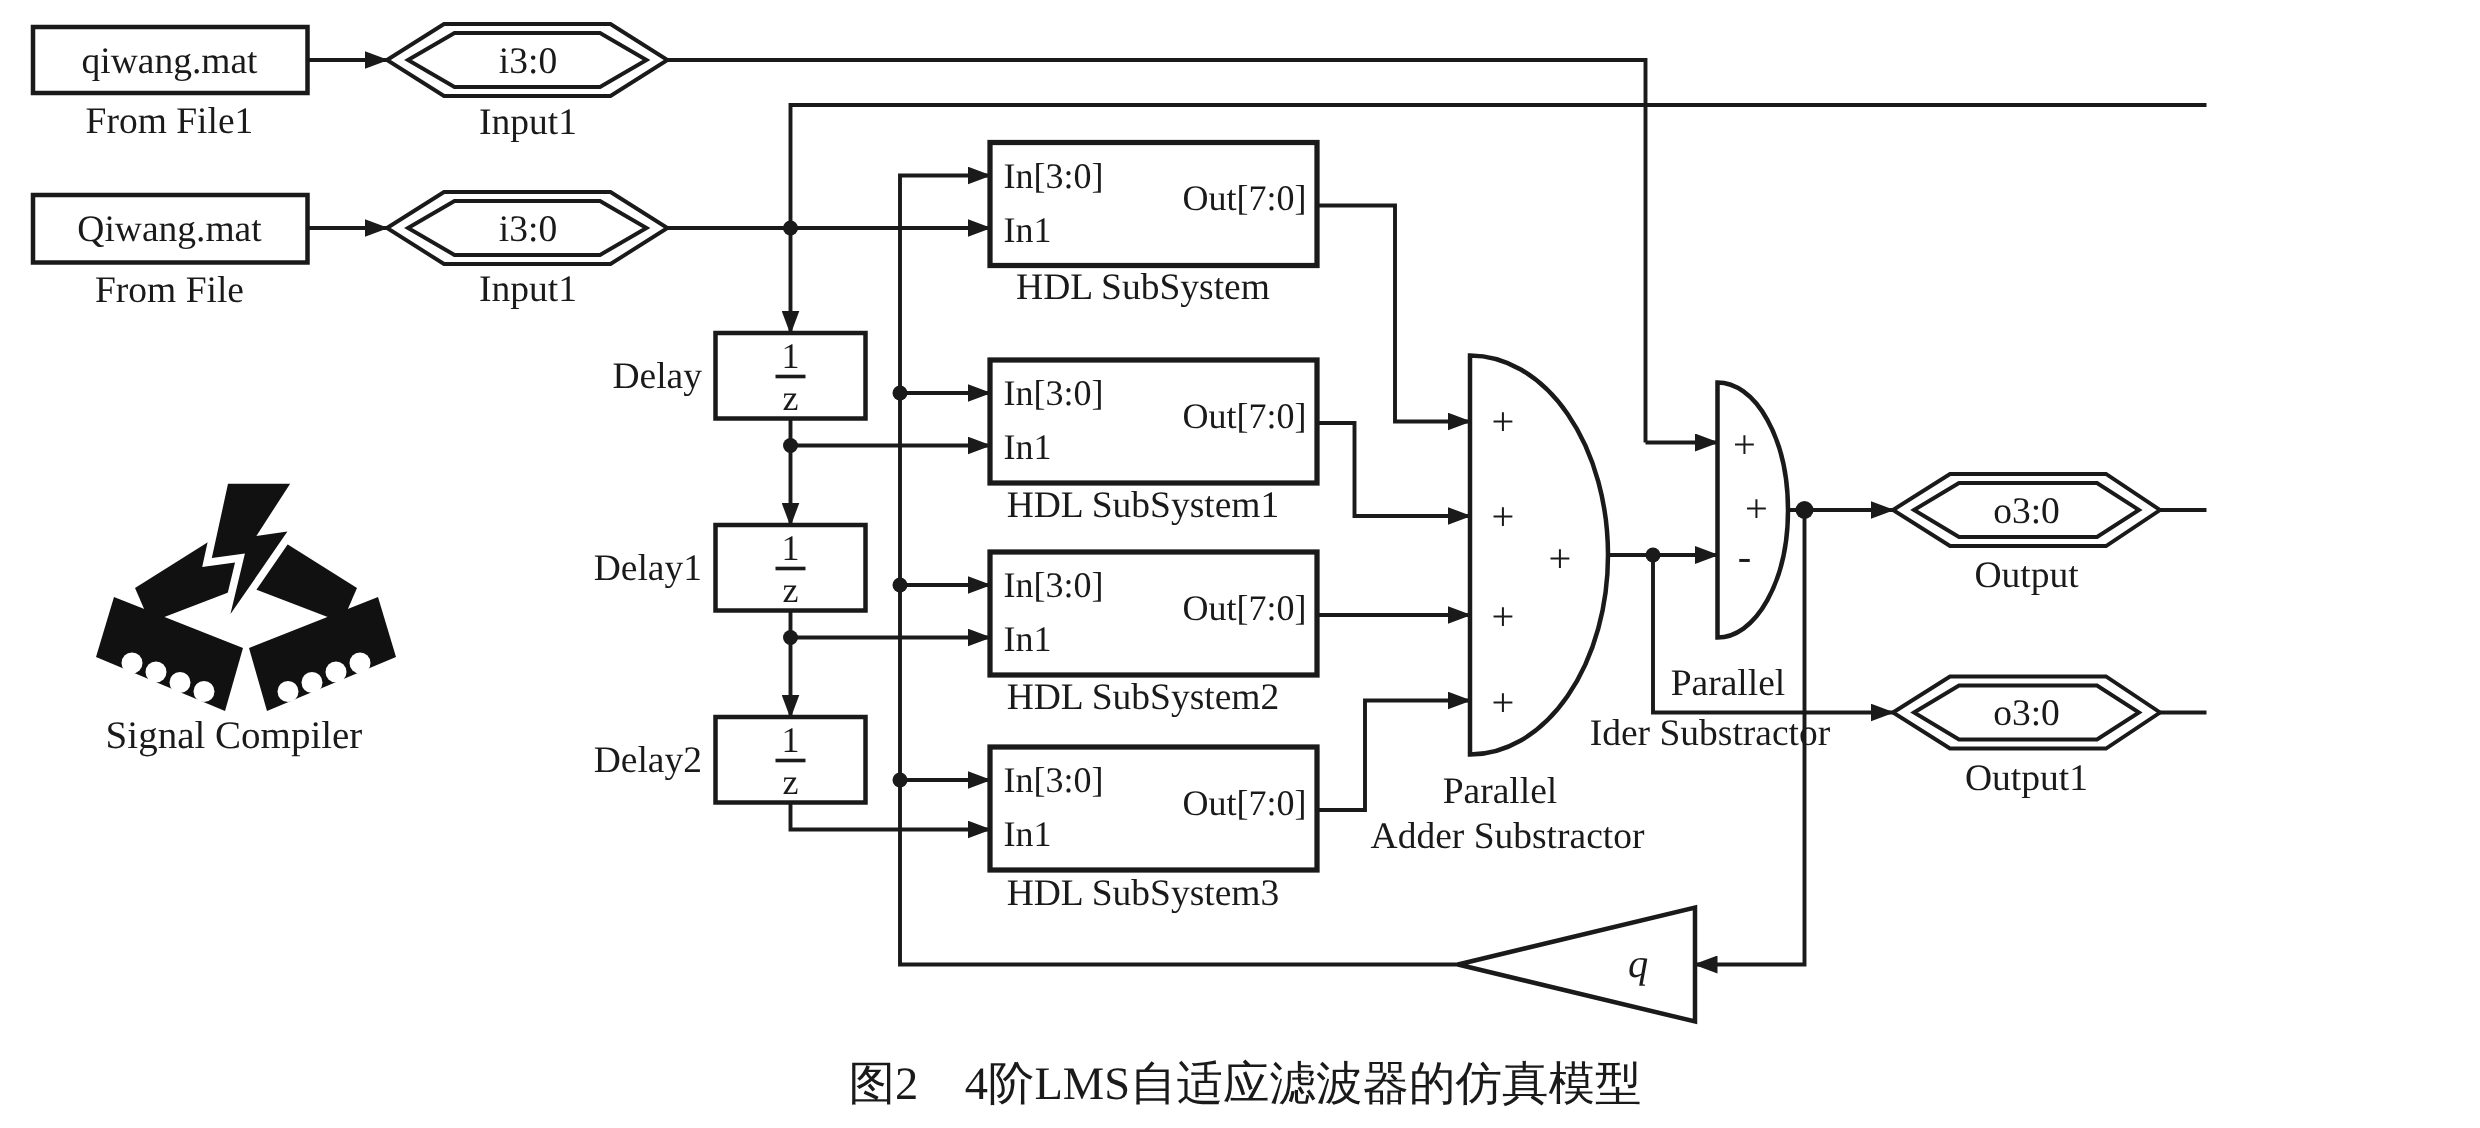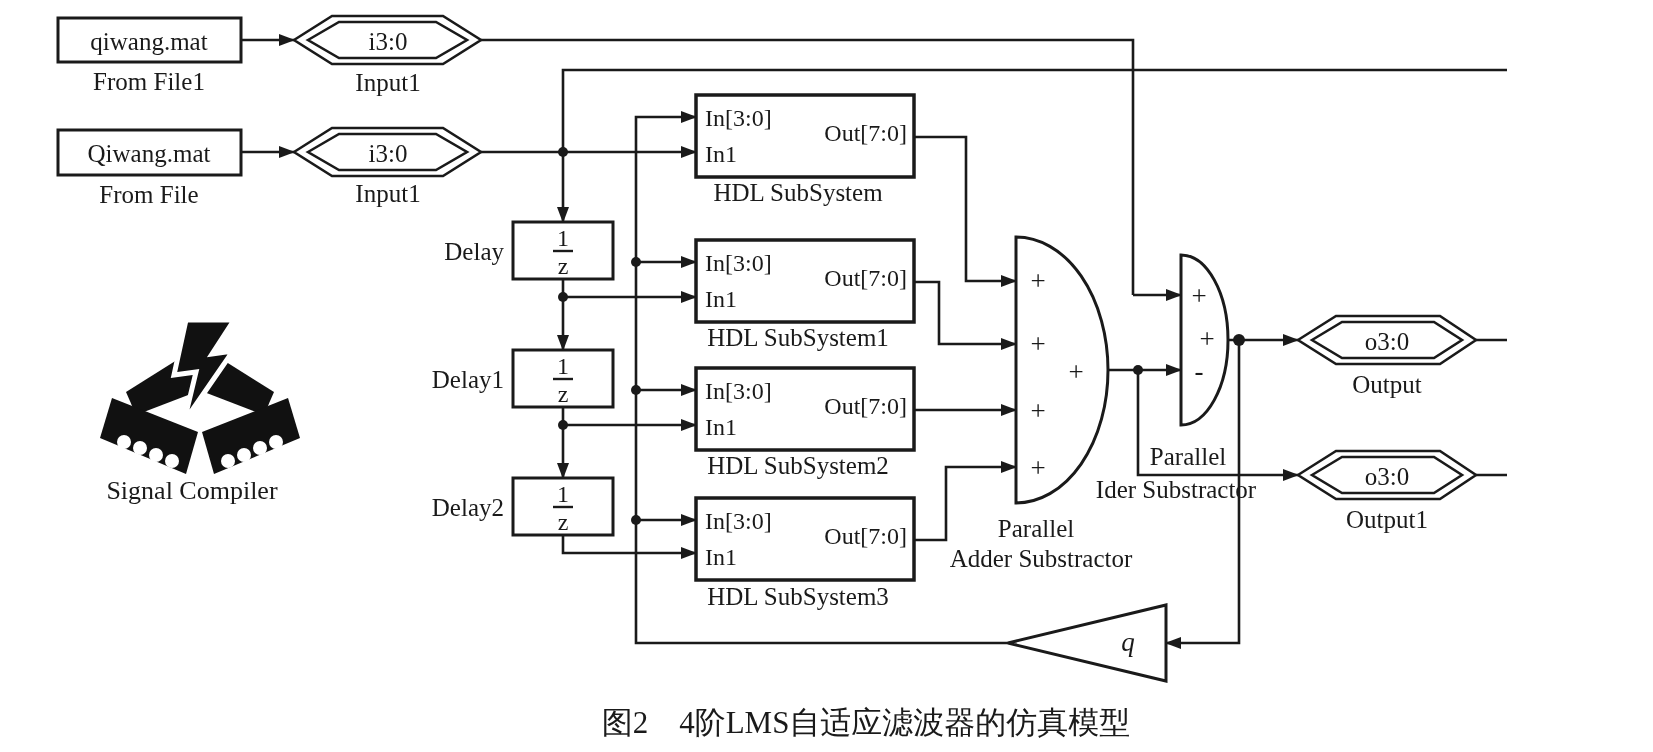--- a/index.html
+++ b/index.html
@@ -1,17 +1,17 @@
 <!DOCTYPE html>
 <html><head>
 <meta charset="utf-8">
 <style>
   html,body{margin:0;padding:0;background:#ffffff;}
   .page{position:relative;width:1471px;height:752px;background:#ffffff;overflow:hidden;
-        font-family:"Liberation Serif","DejaVu Serif",serif;margin-left:36px;}
+        font-family:"Liberation Serif","DejaVu Serif",serif;}
   svg text{font-family:"Liberation Serif","DejaVu Serif",serif;fill:#1a1a1a;}
   .blk{fill:#ffffff;stroke:#1a1a1a;stroke-width:3;}
   .blk-bold{fill:#ffffff;stroke:#1a1a1a;stroke-width:3.5;}
   .wire{fill:none;stroke:#1a1a1a;stroke-width:2.6;}
   .hexo{fill:#ffffff;stroke:#1a1a1a;stroke-width:2.6;}
   .dot{fill:#1a1a1a;stroke:none;}
   .lbl{font-size:25px;}
   .port{font-size:24px;}
   .sign{font-size:27px;}
   .cap{font-size:31px;}

